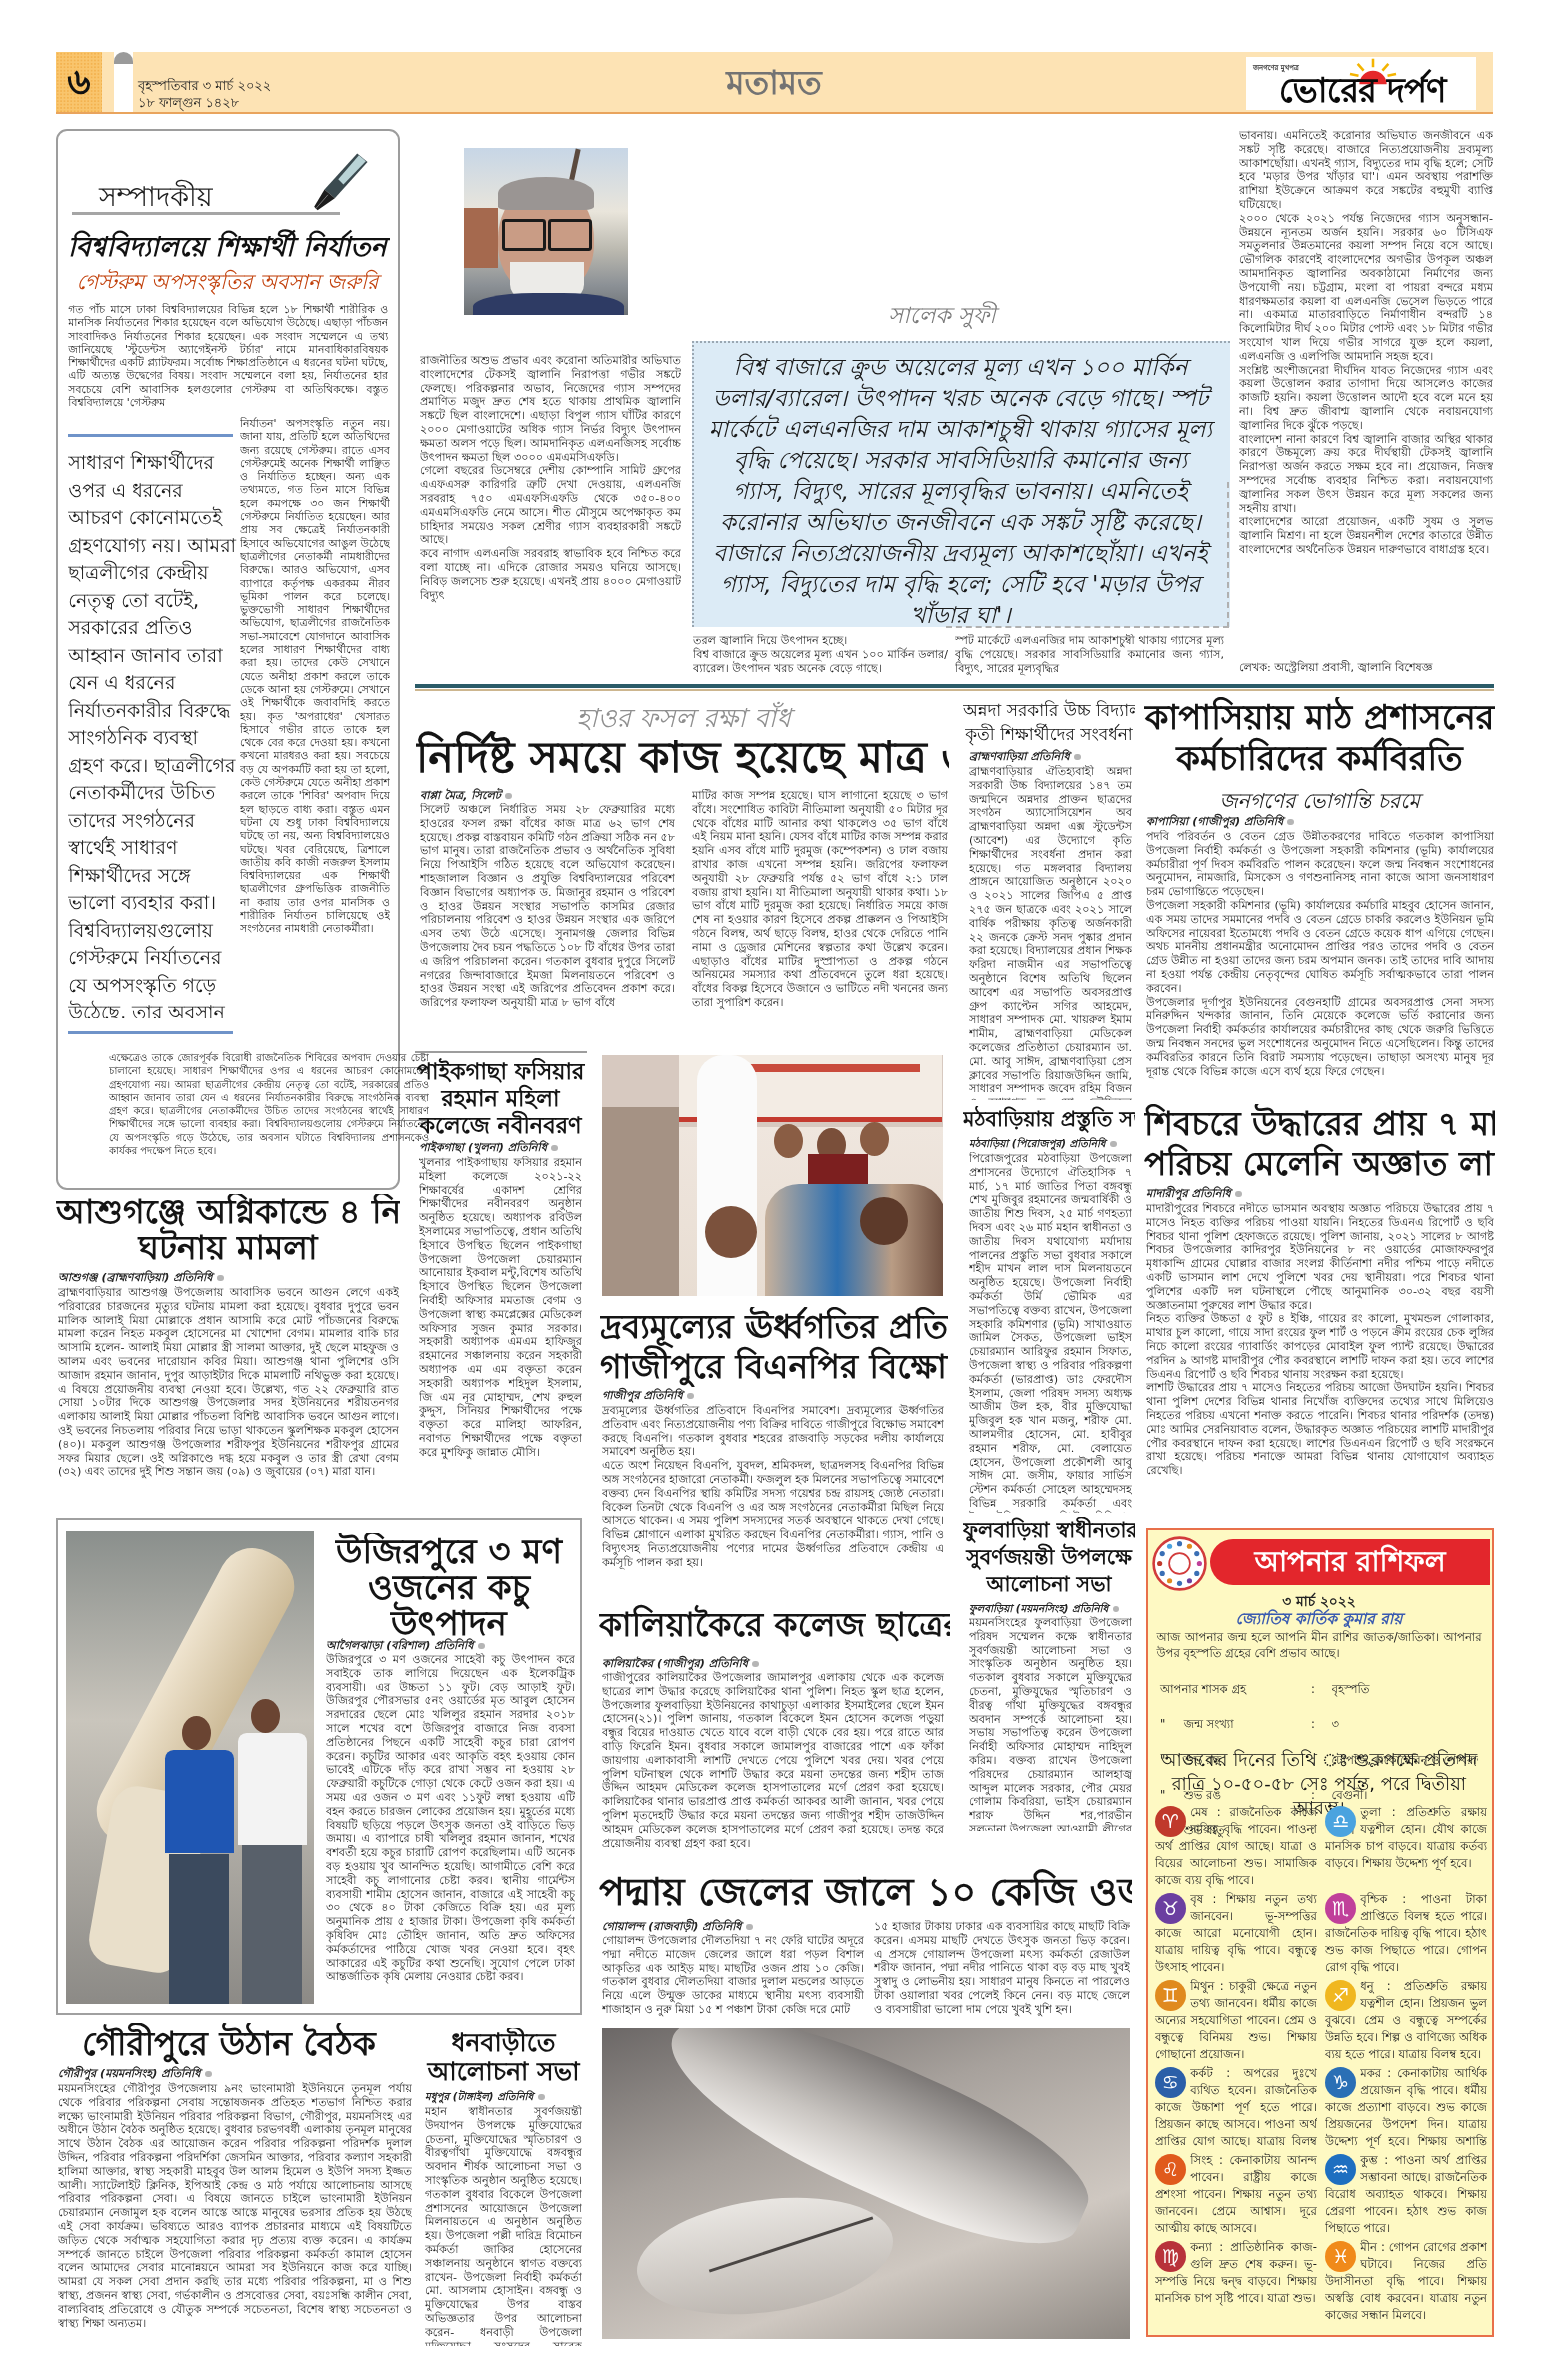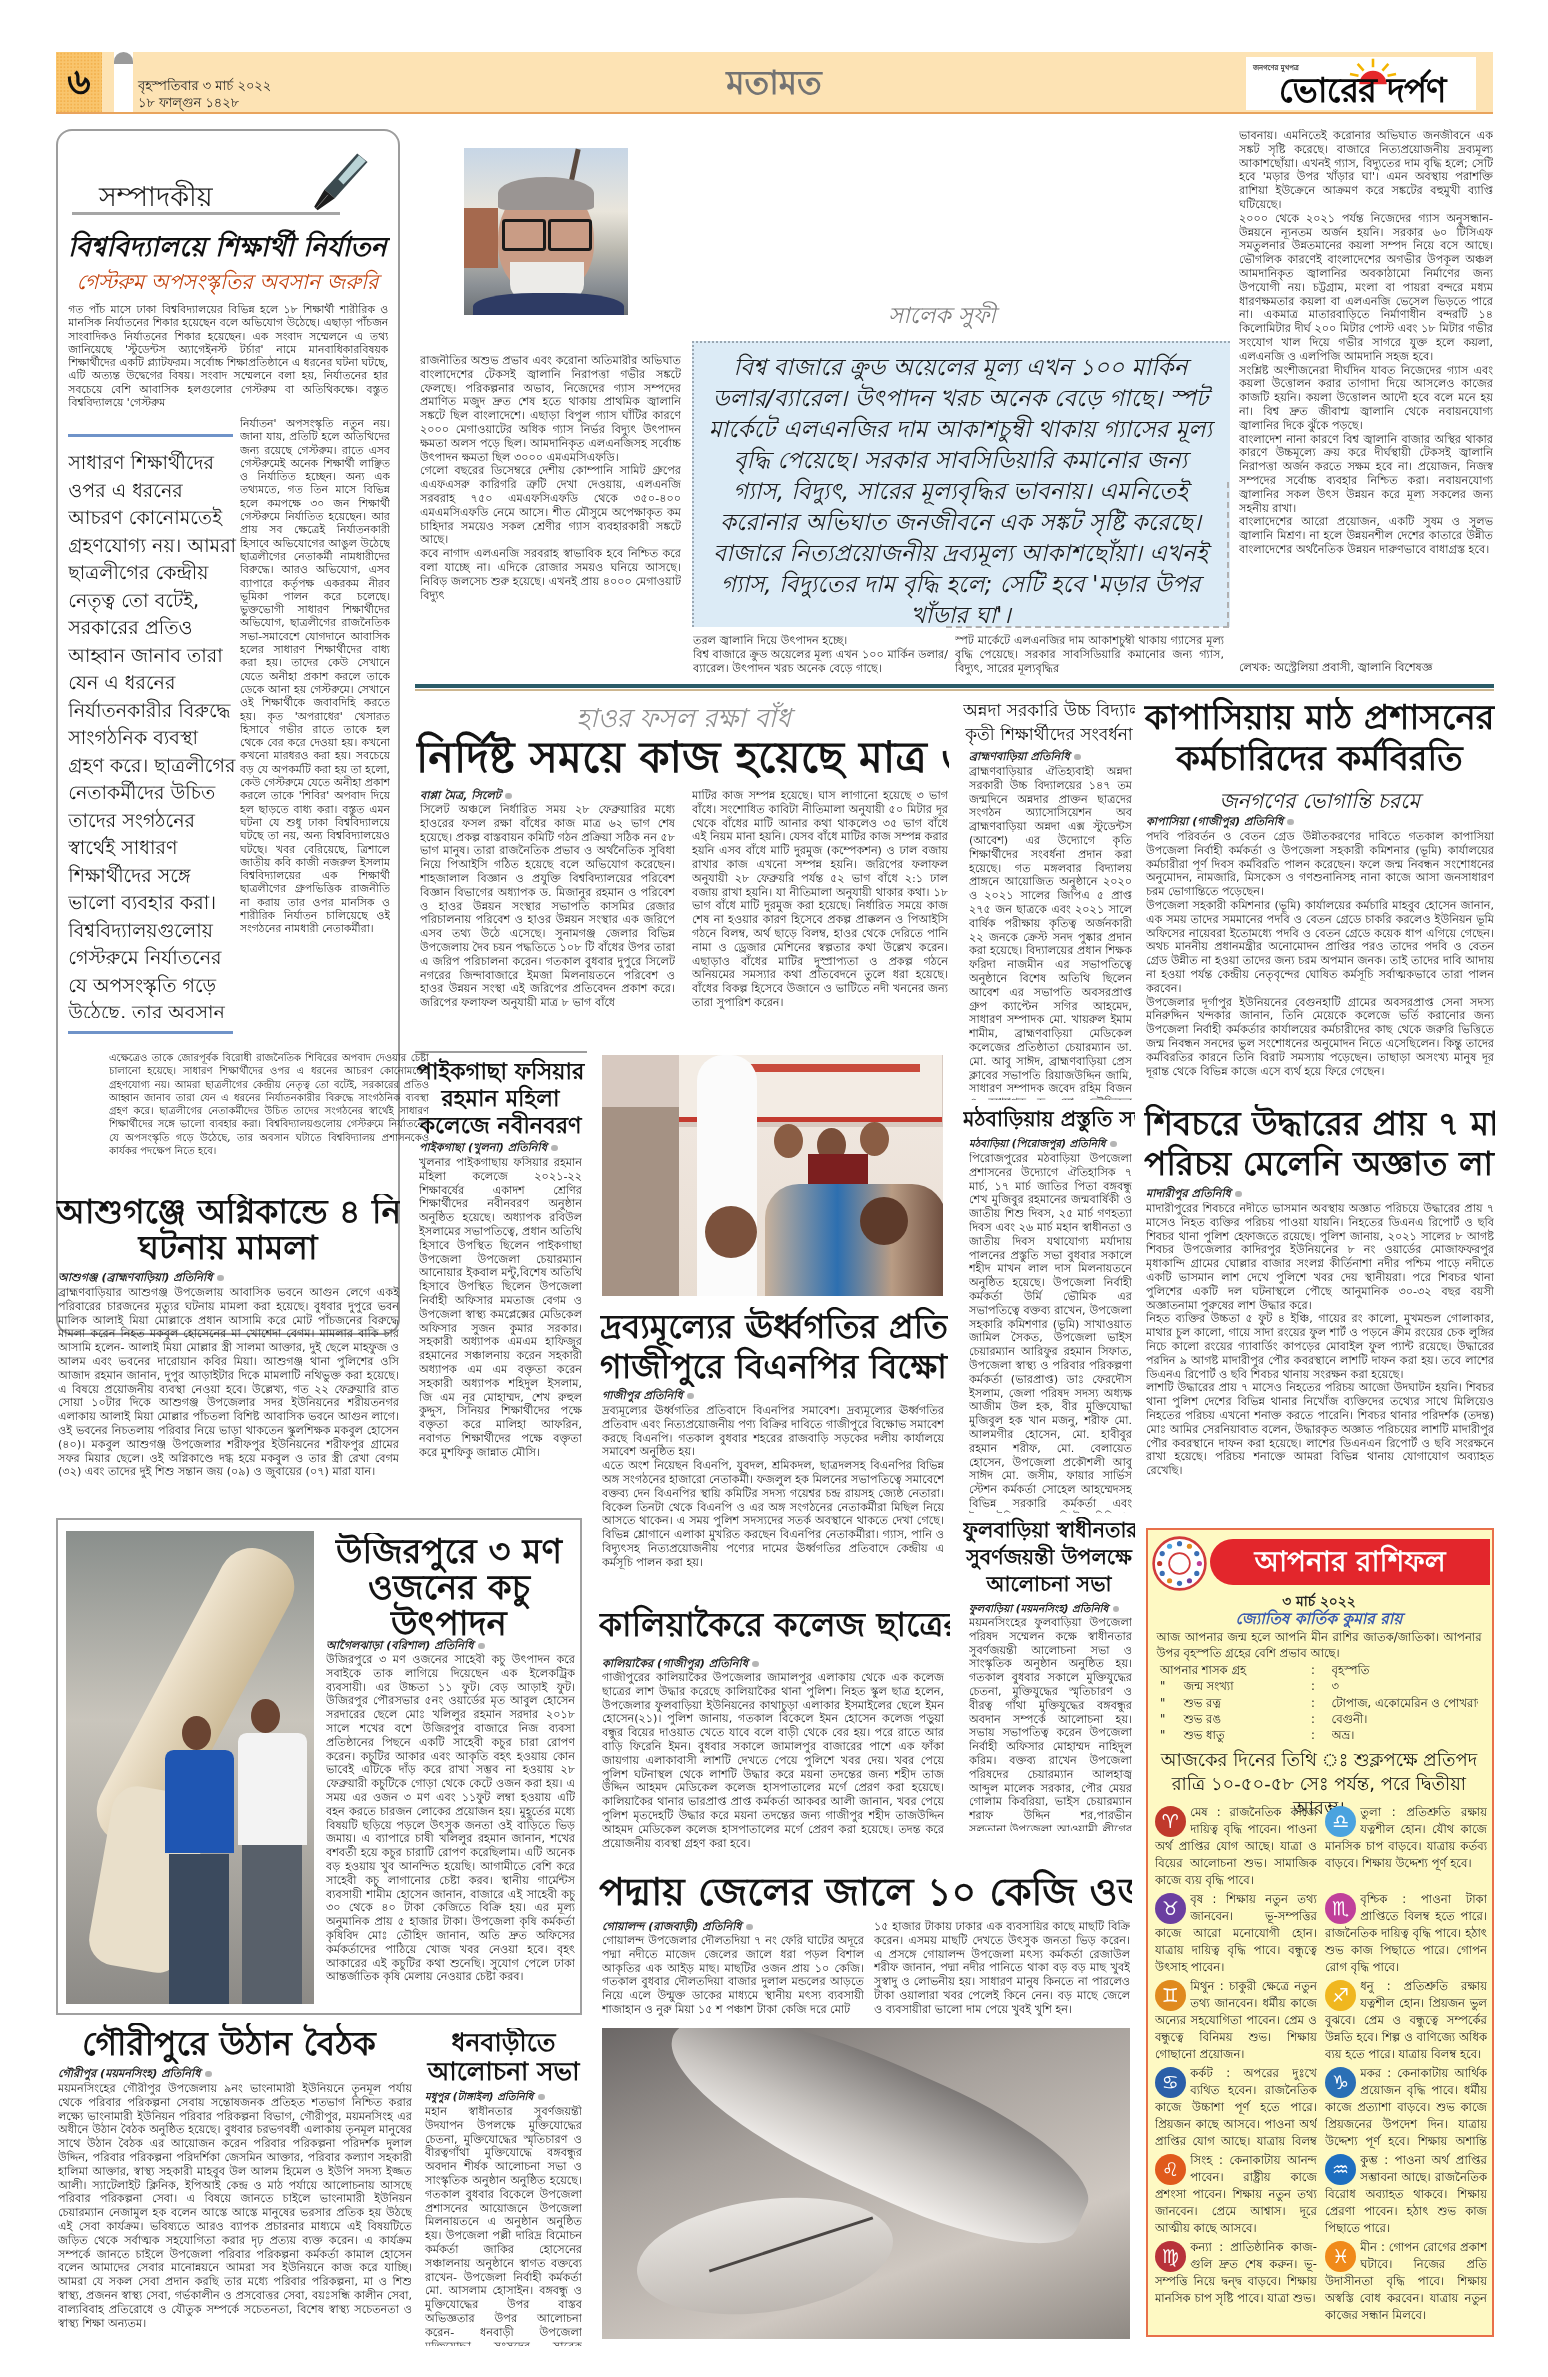--- a/index.html
+++ b/index.html
@@ -16,21 +16,21 @@
   .pgnum{left:56px;top:52px;width:46px;height:60px;background:#f9c56d;background-image:radial-gradient(#f3b24f 0.9px,transparent 0.9px);background-size:3.4px 3.4px;font-size:36px;font-weight:bold;text-align:center;line-height:60px;color:#111;}
   .roll{left:114px;top:52px;width:19px;height:60px;background:#fff;}
   .roll-cap{left:114px;top:52px;width:19px;height:12px;border-radius:9.5px 9.5px 0 0;background:#9a9a9a;}
   .date{left:138px;top:65px;width:189px;font-size:13px;line-height:17px;color:#222;font-family:"DejaVu Serif",serif;margin-top:12px;}
   .section{left:671px;top:60px;width:206px;text-align:center;font-size:33px;font-weight:bold;color:#737373;line-height:45px;}
   .logo{left:1246px;top:57px;width:230px;height:53px;background:#fff;}
   .logo-tag{left:6.9px;top:5.2px;font-size:6.9px;color:#333;font-weight:bold;}
   .logo-name{left:5.2px;top:13.8px;width:222px;text-align:center;font-size:34px;font-weight:bold;line-height:38px;color:#0a0a0a;letter-spacing:-0.9px;}
 
   
-  .ed-box{left:56px;top:129px;width:344px;height:1206px;border:2.6px solid #9d9d9d;border-radius:16px;box-sizing:border-box;}
+  .ed-box{left:56px;top:129px;width:344px;height:1061px;border:2.6px solid #9d9d9d;border-radius:11px;box-sizing:border-box;}
   .ed-box > *{position:absolute;}
   .ed-label{left:41px;top:45px;font-size:27px;color:#1f1f1f;font-family:"DejaVu Serif",serif;}
   .ed-rule{left:13.8px;top:81px;width:268px;height:2.6px;background:#a5a5a5;}
   .ed-hl{left:6.9px;top:95px;width:325px;font-size:27px;font-style:italic;font-weight:bold;text-align:center;white-space:nowrap;overflow:hidden;color:#111;}
   .ed-sub{left:6.9px;top:136px;width:325px;font-size:20.6px;font-style:italic;text-align:center;white-space:nowrap;overflow:hidden;color:#c2410c;}
   .ed-intro{left:10.3px;top:172px;width:320px;height:122px;font-size:10.8px;line-height:13.3px;}
   .ed-bluerule{left:10.3px;width:165px;height:3.4px;background:#6f93c9;}
   .ed-quote{left:10.3px;top:318px;width:169px;height:569px;font-size:19px;line-height:27.5px;color:#1c1c1c;overflow:hidden;white-space:normal;}
   .ed-col{left:182px;top:286px;width:150px;height:612px;font-size:10.8px;line-height:13.3px;}
   .ed-close{left:27px;top:920px;width:320px;height:127px;font-size:10px;line-height:13.3px;margin-left:24px;}
@@ -51,21 +51,21 @@
   .hrule{height:1.7px;background:#9d9d9d;}
 
   
   .rbox{left:1146px;top:1528px;width:348px;height:809px;border:2.6px solid #e8704a;background:#fef9c3;box-sizing:border-box;overflow:hidden;}
   .rbox > *{position:absolute;}
   .r-bar{left:62px;top:8.6px;width:280px;height:46px;background:#e3262c;border-radius:23px 0 0 23px;color:#fff;font-size:28px;line-height:46px;text-align:center;font-weight:bold;}
   .r-date{left:0;top:60px;width:342px;text-align:center;font-size:13.8px;font-weight:bold;color:#222;}
   .r-astro{left:0;top:77px;width:342px;text-align:center;font-size:15.5px;font-style:italic;font-weight:bold;color:#3a5bb0;}
   .r-intro{left:8.6px;top:100px;width:325px;font-size:11.6px;line-height:15.5px;text-align:justify;}
   .r-table{left:12px;top:132px;width:318px;font-size:11.6px;line-height:16.3px;}
-  .r-row{display:flex;}
+  .r-row{display:flex;margin-top:19px;}
   .r-k{width:151px;white-space:nowrap;}
   .r-c{width:20.6px;}
   .r-v{flex:1;white-space:nowrap;overflow:hidden;}
   .r-tithi{left:3.4px;top:218px;width:335px;text-align:center;font-size:18px;line-height:24px;color:#151515;}
   .r-col{top:274px;width:162px;}
   .sign{position:relative;height:87px;overflow:hidden;font-size:11.6px;line-height:17px;text-align:justify;}
   .sign-ic{float:left;width:31px;height:31px;border-radius:50%;color:#fff;font-size:19px;line-height:31px;text-align:center;margin:1.7px 4.3px 0 0;font-family:"DejaVu Sans",sans-serif;}
   .sign-n{font-weight:normal;}
 </style>
 </head>

